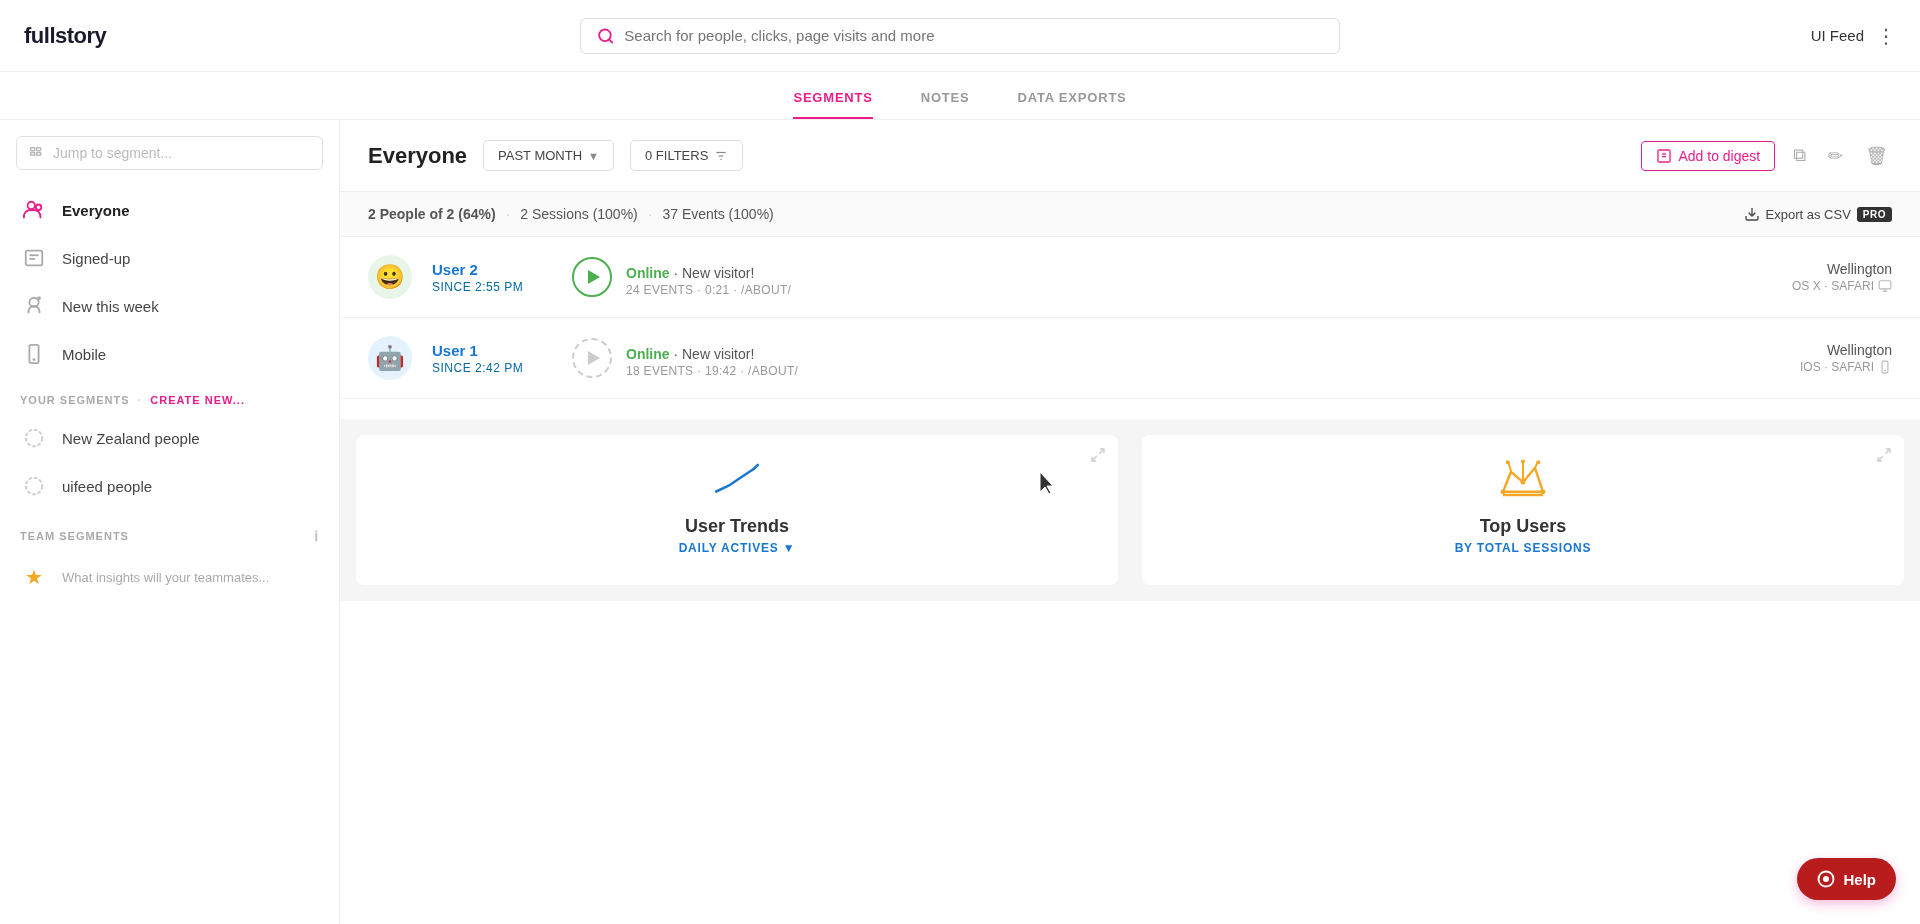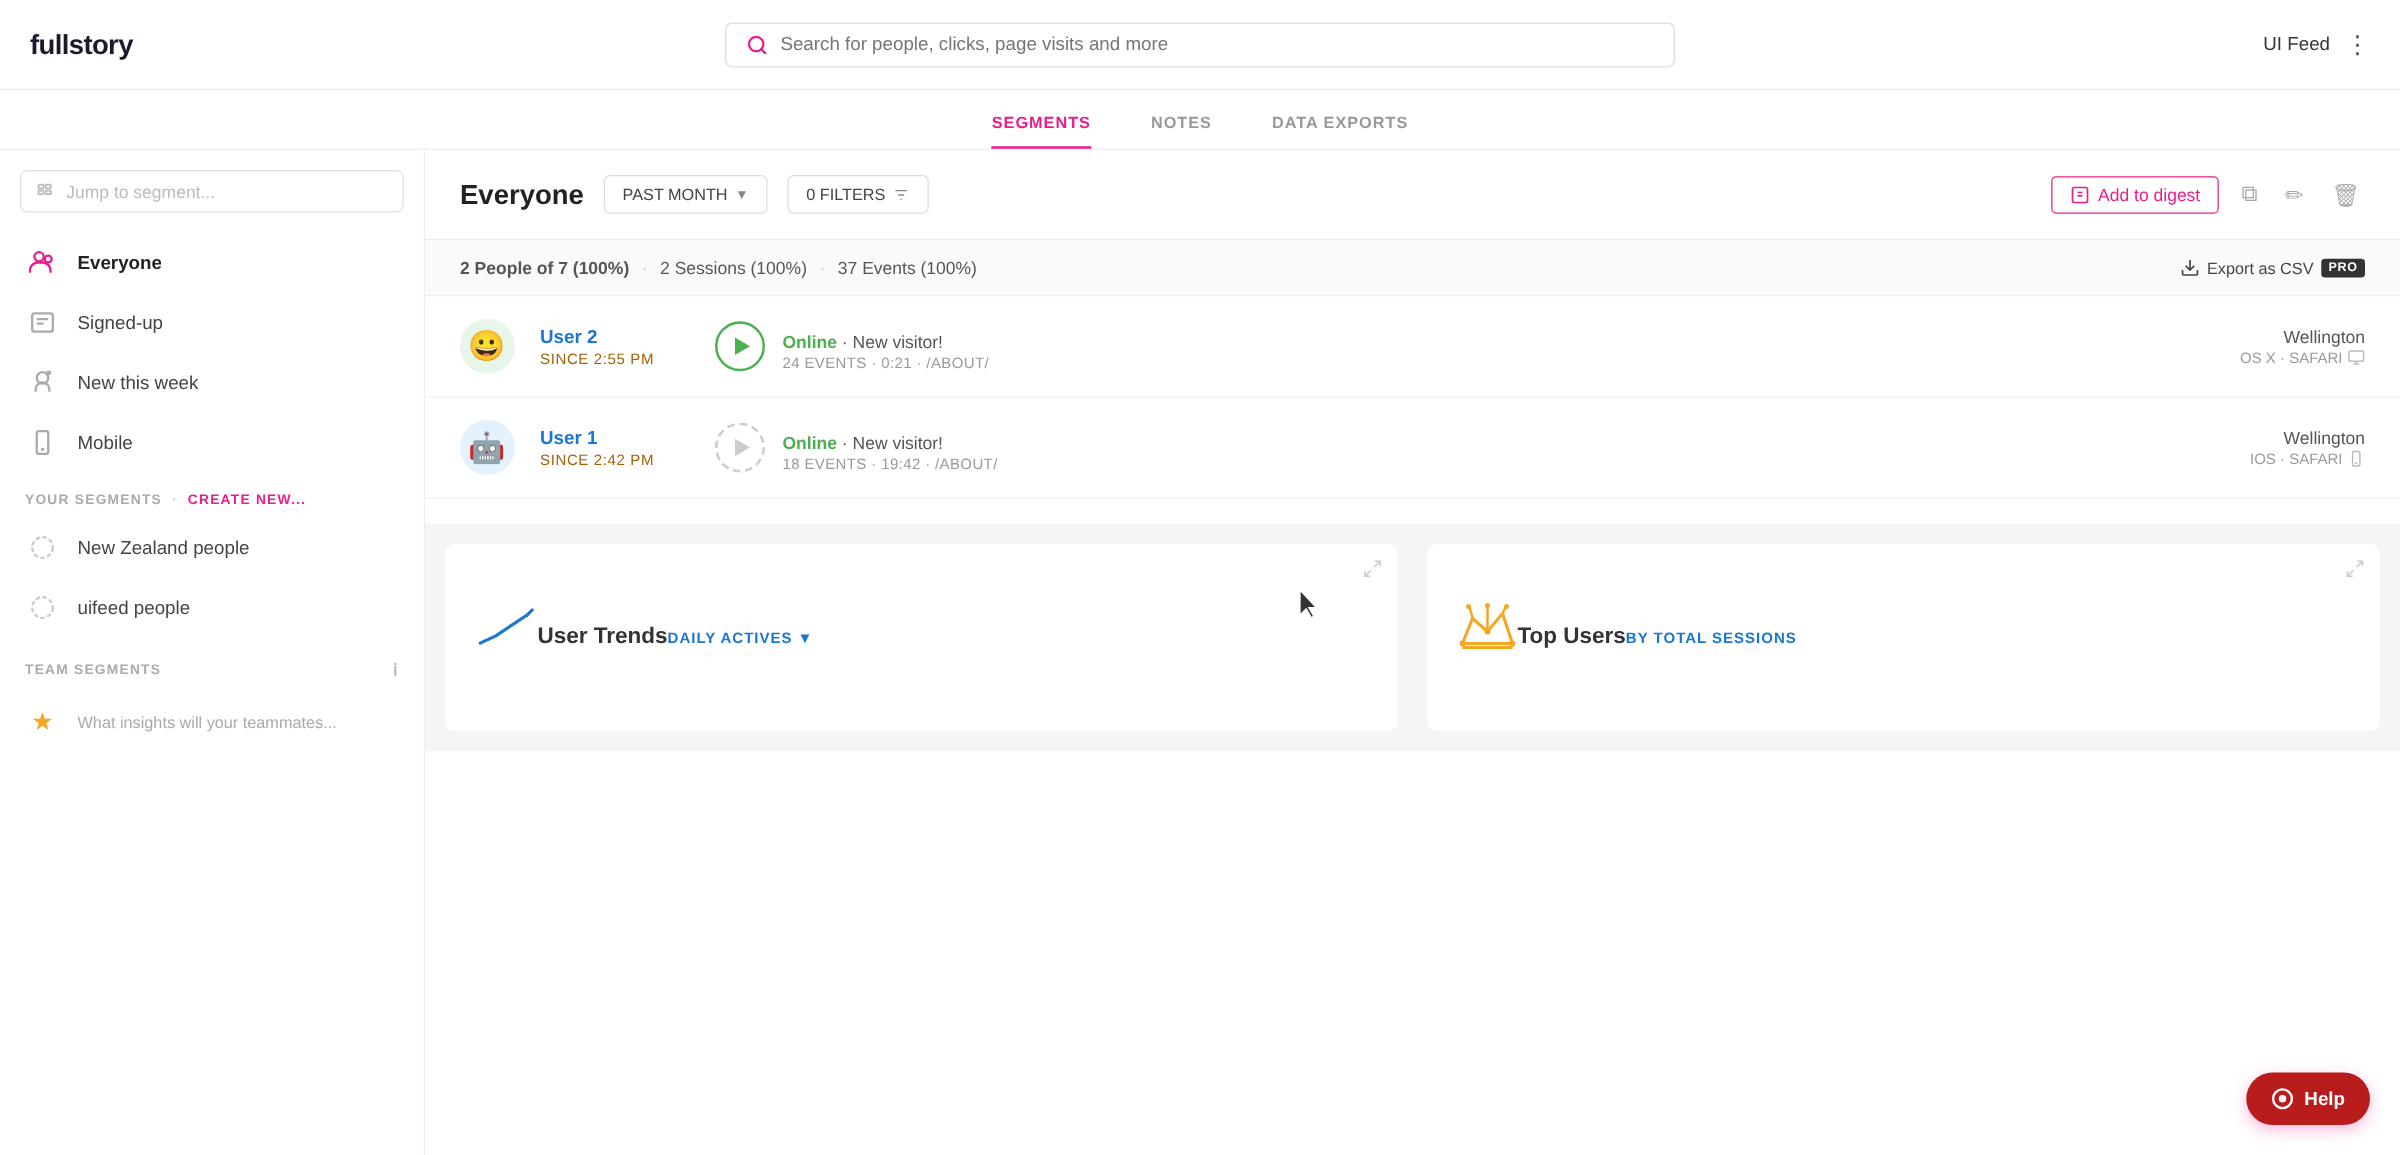--- a/index.html
+++ b/index.html
@@ -254,21 +254,21 @@
       height: 44px;
       border-radius: 50%;
       display: flex;
       align-items: center;
       justify-content: center;
       font-size: 22px;
       background: #e8f5e9;
     }
     .user-info { min-width: 120px; }
     .user-name { color: #1976d2; font-size: 15px; font-weight: 600; }
-    .user-since { font-size: 12px; color: #a16207; text-transform: uppercase; letter-spacing: 0.5px; margin-top: 2px; }
+    .user-since { font-size: 12px; color: #0369a1; text-transform: uppercase; letter-spacing: 0.5px; margin-top: 2px; }
     .play-area {
       display: flex;
       align-items: flex-end;
       gap: 14px;
       flex: 1;
     }
     .play-btn {
       width: 40px;
       height: 40px;
       border-radius: 50%;
@@ -294,21 +294,21 @@
     .user-location { margin-left: auto; text-align: right; }
     .location-name { font-size: 14px; color: #555; font-weight: 500; }
     .device-info { font-size: 12px; color: #999; margin-top: 2px; display: flex; align-items: center; gap: 4px; justify-content: flex-end; }
     .card {
       flex: 1;
       background: #fff;
       margin: 8px;
       border-radius: 8px;
       padding: 24px;
       display: flex;
-      flex-direction: row;
+      flex-direction: column;
       align-items: center;
       justify-content: flex-start;
       position: relative;
       min-height: 150px;
     }
     .card-expand {
       position: absolute;
       top: 12px;
       right: 12px;
       color: #ccc;
@@ -501,21 +501,21 @@
           </svg>
           <span>Add to digest</span>
         </div>
         <span class="action-icon">⧉</span>
         <span class="action-icon">✏</span>
         <span class="action-icon">🗑</span>
       </div>
     </div>
 
     <div class="stats-bar">
-      <span class="stats-bold">2 People of 7 (100%)</span>
+      <span class="stats-bold">2 People of 2 (64%)</span>
       <span class="dot">·</span>
       <span>2 Sessions (100%)</span>
       <span class="dot">·</span>
       <span>37 Events (100%)</span>
       <div class="export-btn">
         <svg width="16" height="16" viewBox="0 0 24 24" fill="none" stroke="#444" stroke-width="2">
           <path d="M21 15v4a2 2 0 0 1-2 2H5a2 2 0 0 1-2-2v-4"></path>
             <polyline points="7 10 12 15 17 10"></polyline>
             <line x1="12" y1="15" x2="12" y2="3"></line>
         </svg>

